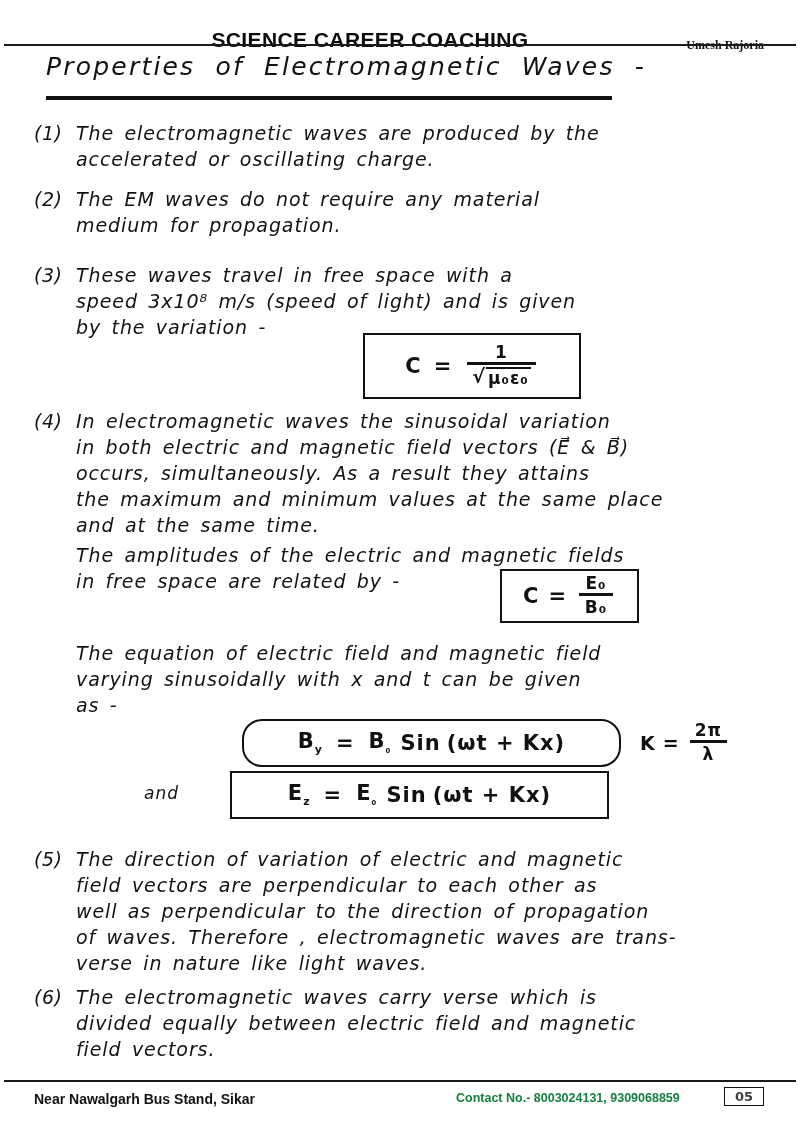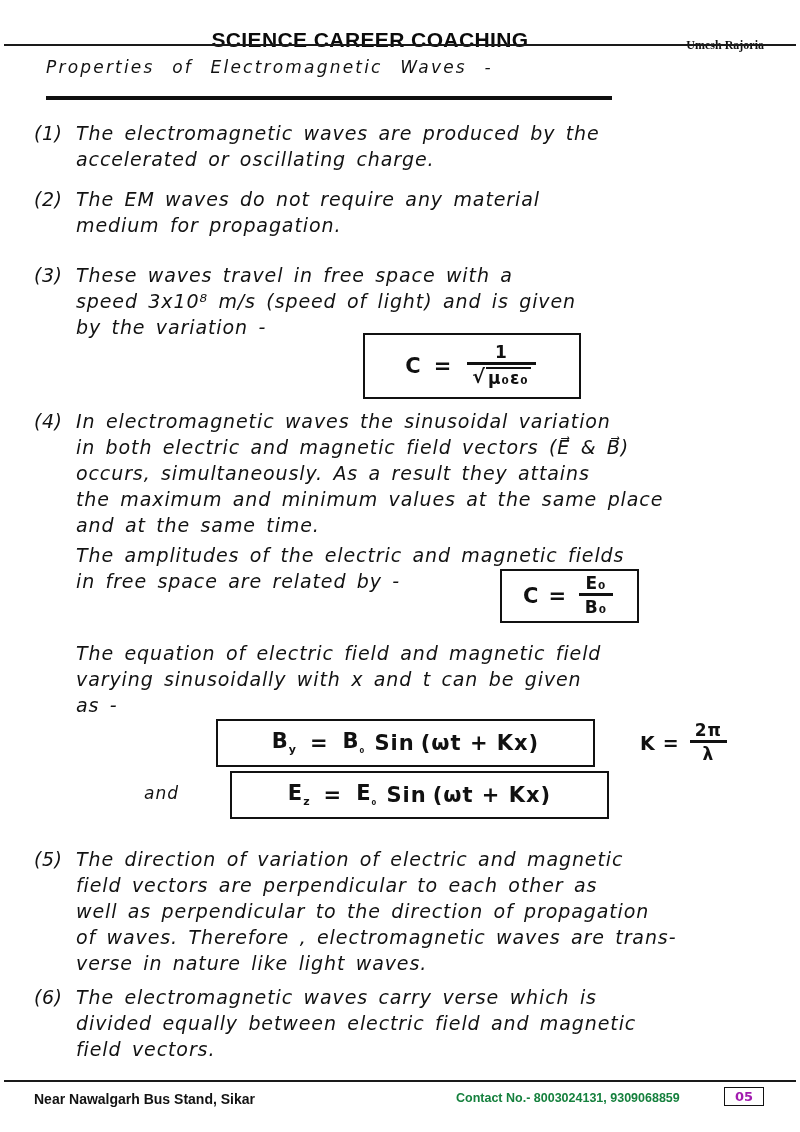--- a/index.html
+++ b/index.html
@@ -66,21 +66,21 @@
     font-style: italic;
     font-weight: 400;
     -webkit-font-smoothing: antialiased;
   }
 
   
   .doc-title {
     position: absolute;
     top: 54px;
     left: 46px;
-    font-size: 17px;
+    font-size: 25px;
     letter-spacing: 2.2px;
     word-spacing: 10px;
     white-space: nowrap;
   }
   .doc-title-underline {
     position: absolute;
     top: 96px;
     left: 46px;
     width: 566px;
     height: 4px;
@@ -223,21 +223,21 @@
     position: absolute;
     right: 36px;
     top: 1087px;
     min-width: 30px;
     text-align: center;
     padding: 1px 4px;
     border: 1.6px solid #111;
     font-family: "DejaVu Sans", sans-serif;
     font-size: 13px;
     font-weight: bold;
-    color: #a21caf;
+    color: #404040;
   }
 </style>
 </head>
 <body>
 
 <div class="page">
 
   <div class="header">
     <div class="header-title">SCIENCE CAREER COACHING</div>
     <div class="header-author">Umesh Rajoria</div>
@@ -316,21 +316,21 @@
       </span>
     </div>
   </div>
 
   <div class="para hw" style="top:640px;">
     <span class="line">The equation of electric field and magnetic field</span>
     <span class="line">varying sinusoidally with x and t can be given</span>
     <span class="line">as -</span>
   </div>
 
-  <div class="fbox" style="left:216px; top:719px; width:375px; height:44px;">
+  <div class="fbox" style="left:242px; top:719px; width:375px; height:44px;border-radius:20px;">
     <div class="feq">
       <span><span>B</span><sub class="sb">y</sub></span>
       <span style="margin:0 14px;">=</span>
       <span><span>B</span><sub class="sb">₀</sub></span>
       <span style="margin-left:10px;">Sin</span>
       <span style="margin-left:6px;">(ωt + Kx)</span>
     </div>
   </div>
 
   <div class="kform" style="left:640px; top:722px;">

